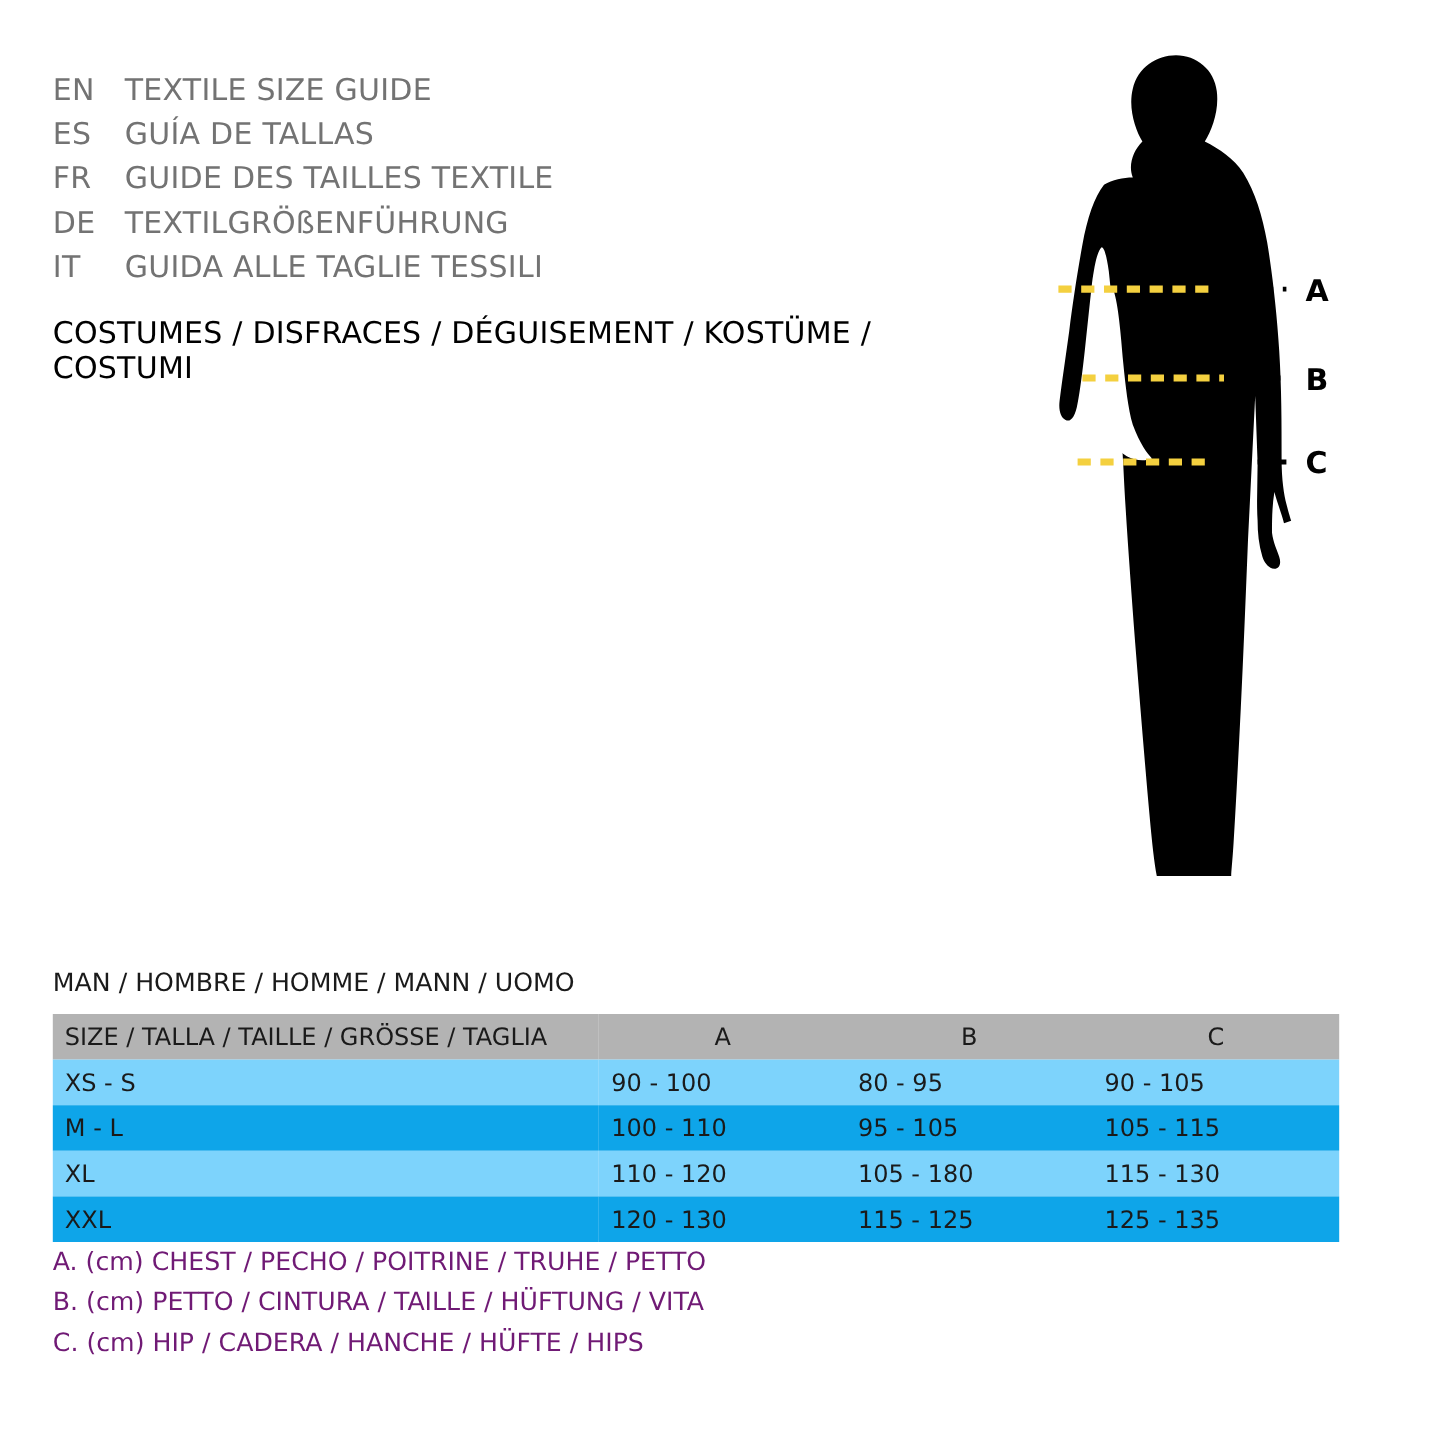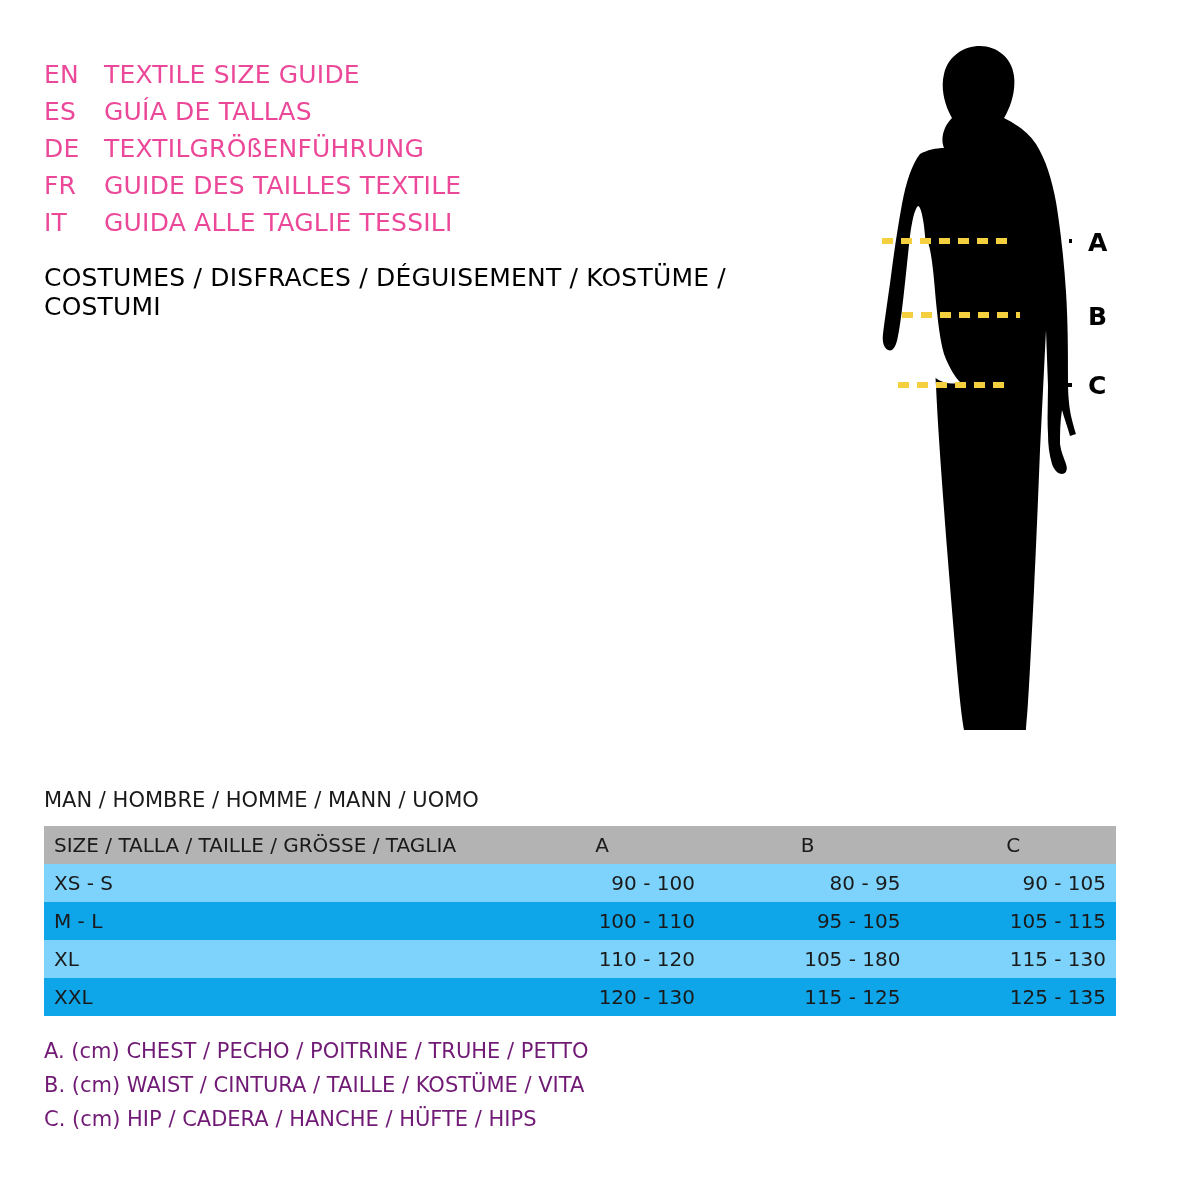--- a/index.html
+++ b/index.html
@@ -22,21 +22,21 @@
     left: 44px;
     top: 56px;
     width: 760px;
   }
   .lang-row {
     display: flex;
     align-items: baseline;
     font-size: 25px;
     line-height: 37px;
     letter-spacing: 0.2px;
-    color: #ec4899;
+    color: #737373;
   }
   .lang-code {
     width: 60px;
     flex: 0 0 60px;
   }
   .lang-title {
     flex: 1 1 auto;
   }
   .costumes-line {
     margin-top: 22px;
@@ -72,20 +72,21 @@
     position: absolute;
     left: 44px;
     top: 786px;
     width: 1072px;
   }
   .table-caption {
     font-size: 21px;
     line-height: 28px;
     margin-bottom: 12px;
     color: #1a1a1a;
+    margin-top: 19px;
   }
   table.size-table {
     border-collapse: collapse;
     width: 1072px;
     font-size: 20px;
   }
   table.size-table th,
   table.size-table td {
     padding: 6px 10px;
     line-height: 26px;
@@ -93,21 +94,21 @@
     color: #1a1a1a;
   }
   table.size-table thead th {
     background: #b3b3b3;
     text-align: center;
   }
   table.size-table thead th.left {
     text-align: left;
   }
   table.size-table tbody td {
-    text-align: right;
+    text-align: left;
   }
   table.size-table tbody td.left {
     text-align: left;
   }
   table.size-table tbody tr.odd td {
     background: #7dd3fc;
   }
   table.size-table tbody tr.even td {
     background: #0ea5e9;
   }
@@ -133,26 +134,26 @@
 <div class="header">
   <div class="lang-row">
     <span class="lang-code">EN</span>
     <span class="lang-title">TEXTILE SIZE GUIDE</span>
   </div>
   <div class="lang-row">
     <span class="lang-code">ES</span>
     <span class="lang-title">GUÍA DE TALLAS</span>
   </div>
   <div class="lang-row">
+    <span class="lang-code">FR</span>
+    <span class="lang-title">GUIDE DES TAILLES TEXTILE</span>
+  </div>
+  <div class="lang-row">
     <span class="lang-code">DE</span>
     <span class="lang-title">TEXTILGRÖßENFÜHRUNG</span>
-  </div>
-  <div class="lang-row">
-    <span class="lang-code">FR</span>
-    <span class="lang-title">GUIDE DES TAILLES TEXTILE</span>
   </div>
   <div class="lang-row">
     <span class="lang-code">IT</span>
     <span class="lang-title">GUIDA ALLE TAGLIE TESSILI</span>
   </div>
   <div class="costumes-line">COSTUMES / DISFRACES / DÉGUISEMENT / KOSTÜME / COSTUMI</div>
 </div>
 
 <div class="figure">
   <svg width="320" height="720" viewBox="0 0 320 720" xmlns="http://www.w3.org/2000/svg">
@@ -268,15 +269,15 @@
         <td>120 - 130</td>
         <td>115 - 125</td>
         <td>125 - 135</td>
       </tr>
     </tbody>
   </table>
 </div>
 
 <div class="legend">
   <div class="legend-line">A. (cm) CHEST / PECHO / POITRINE / TRUHE / PETTO</div>
-  <div class="legend-line">B. (cm) WAIST / CINTURA / TAILLE / KOSTÜME / VITA</div>
+  <div class="legend-line">B. (cm) PETTO / CINTURA / TAILLE / HÜFTUNG / VITA</div>
   <div class="legend-line">C. (cm) HIP / CADERA / HANCHE / HÜFTE / HIPS</div>
 </div>
 
 </body></html>

